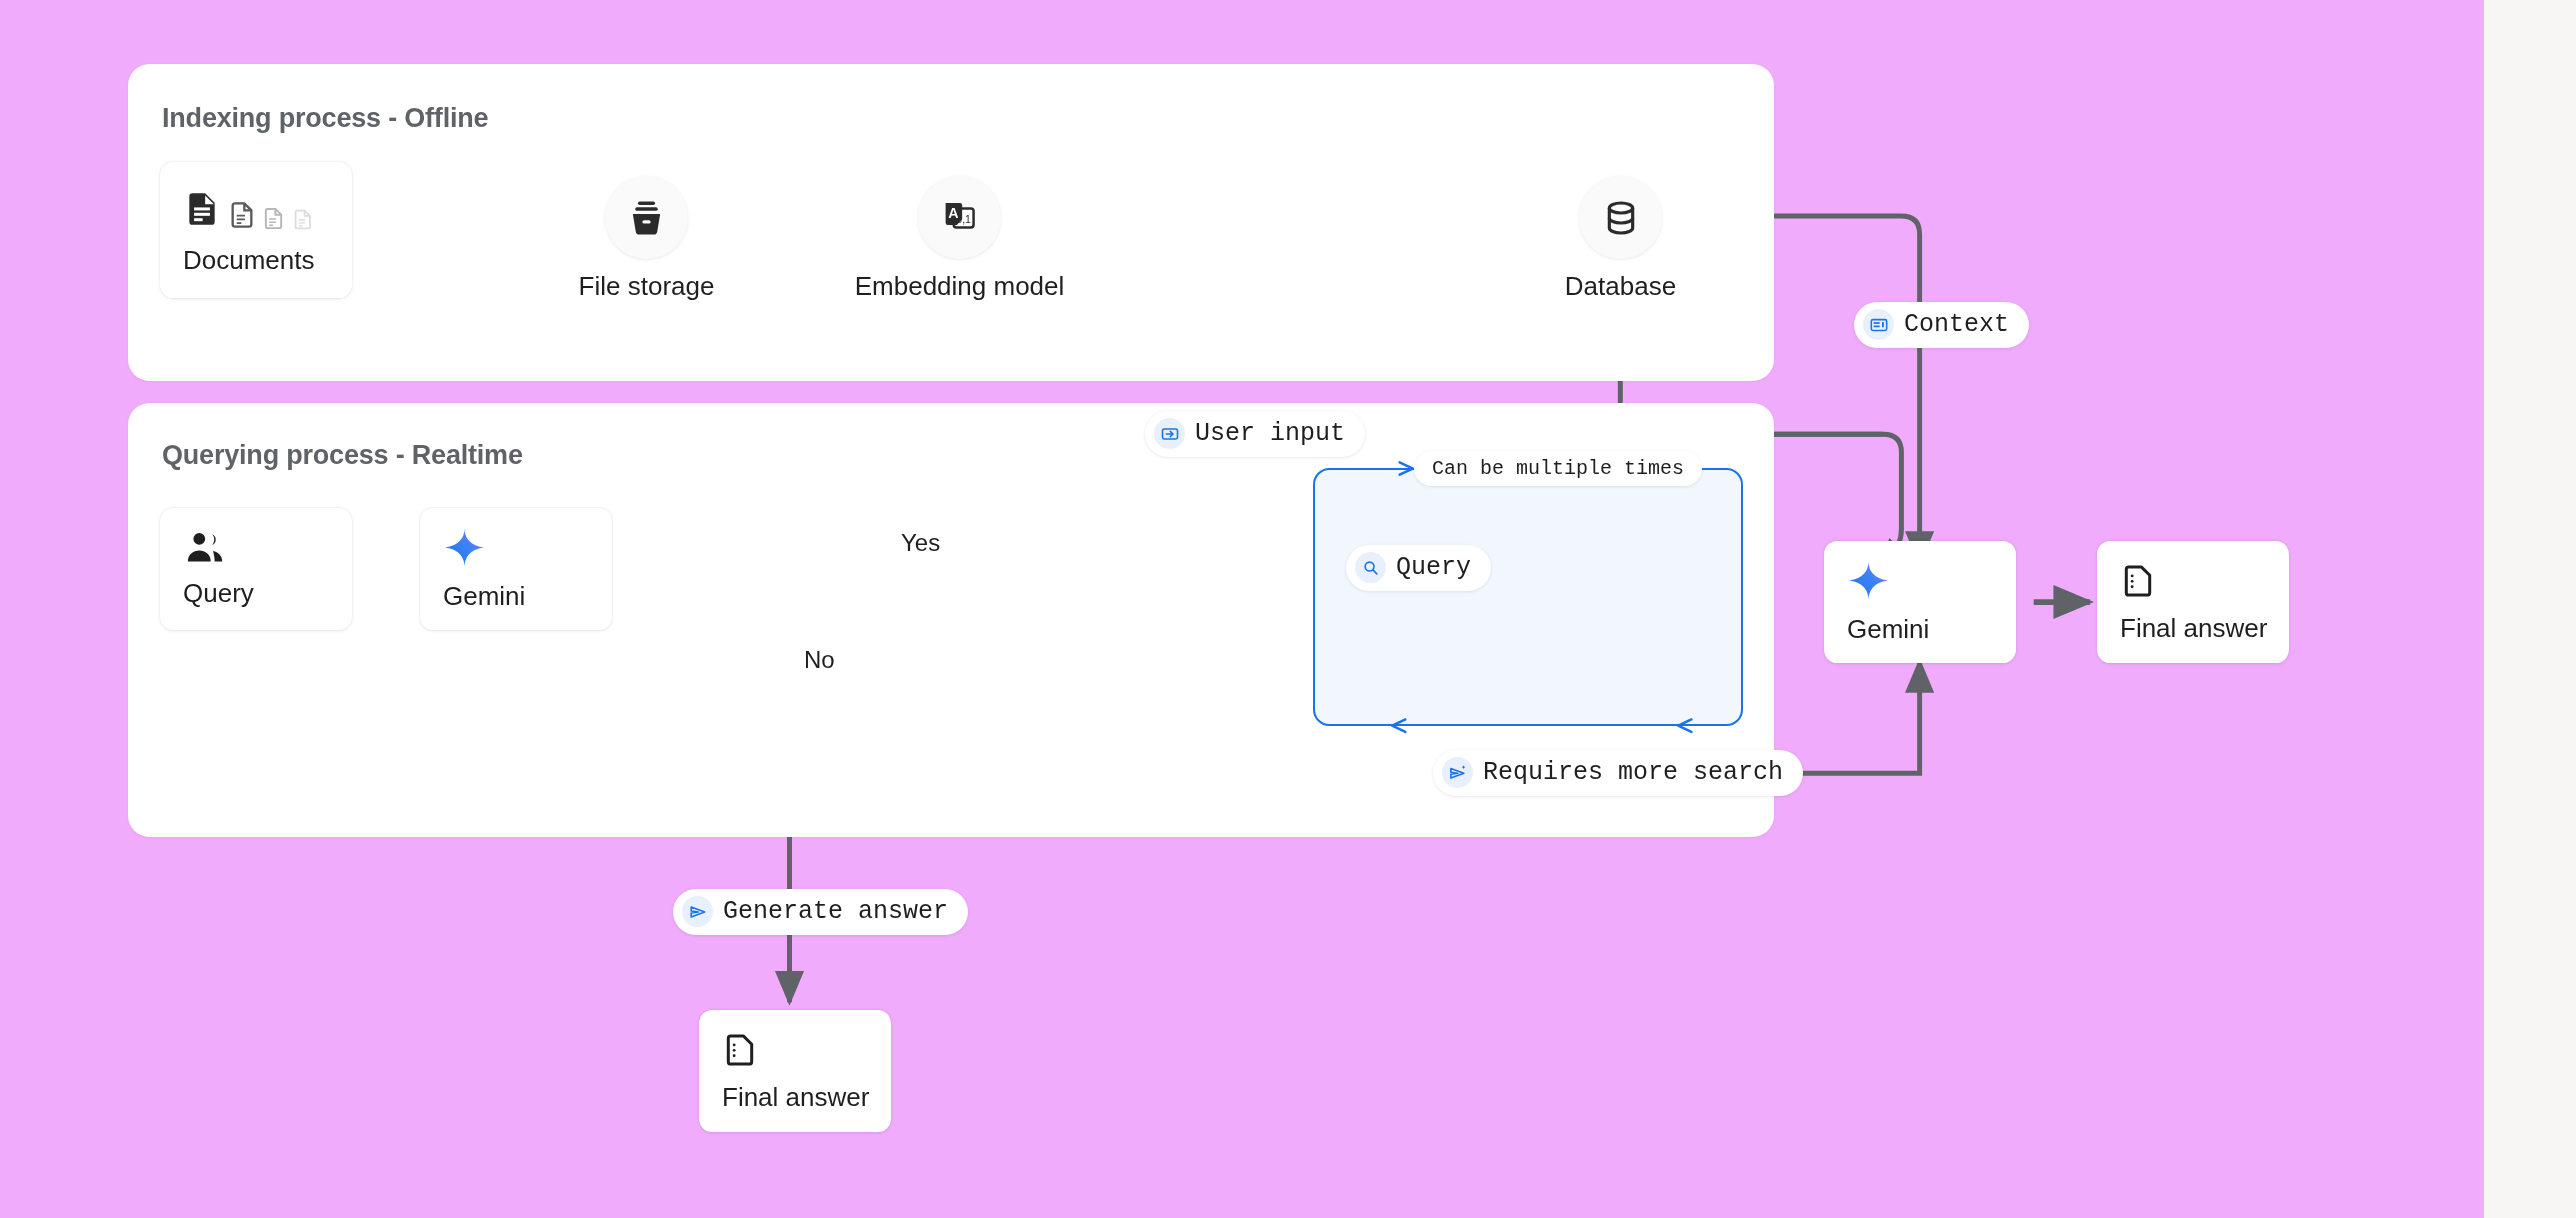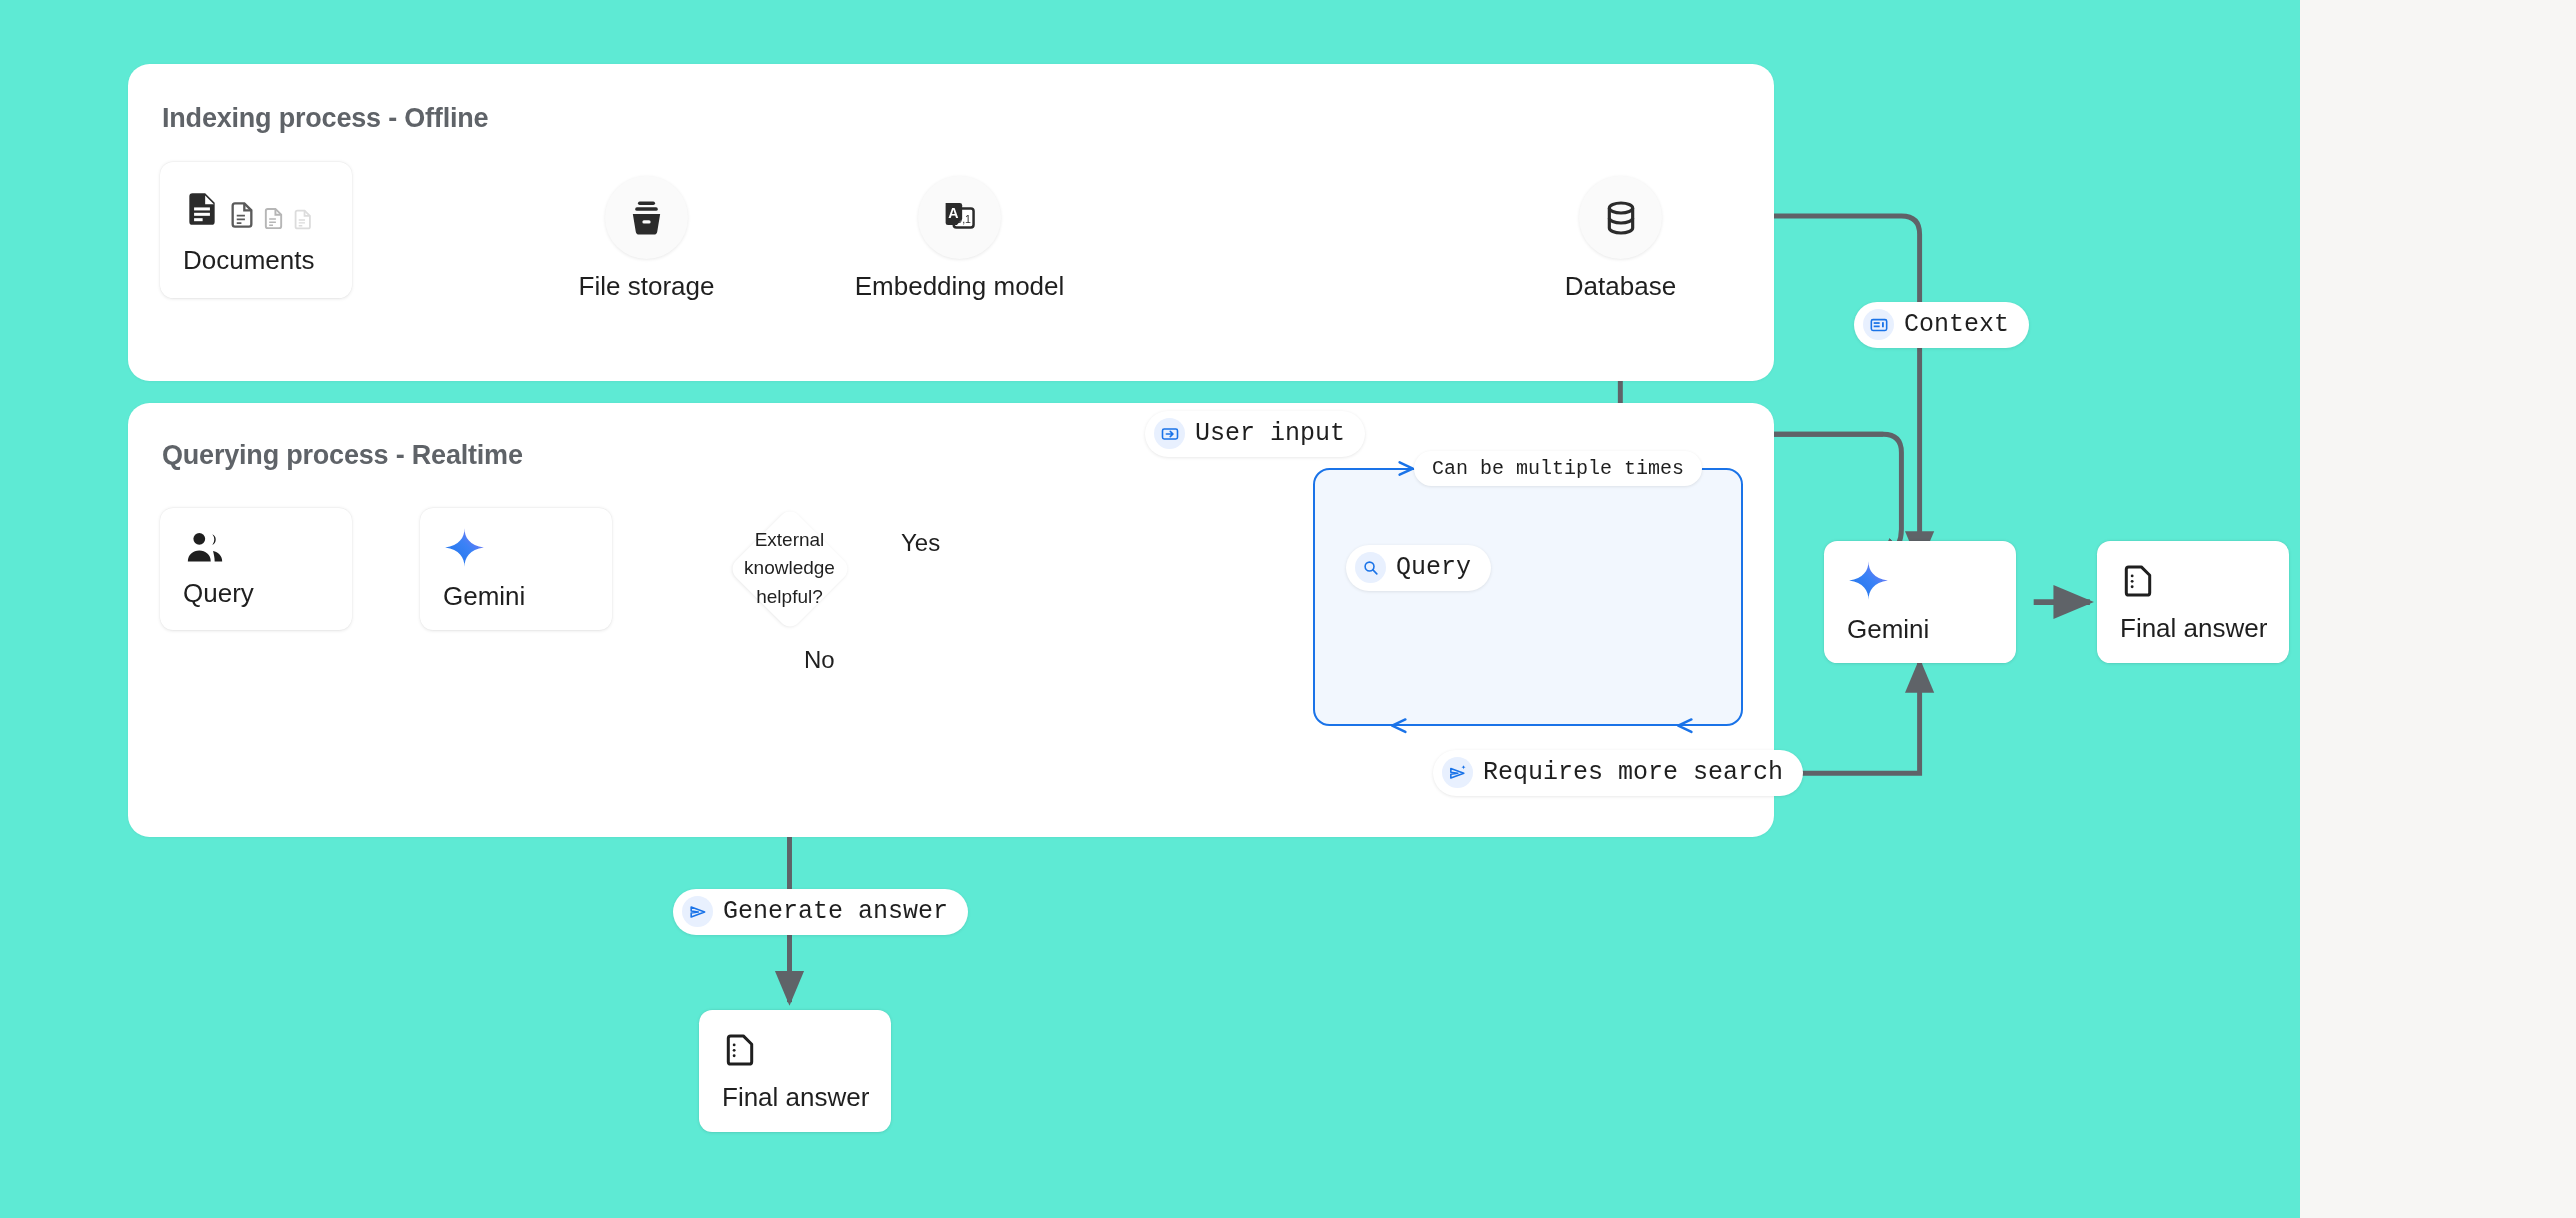--- a/index.html
+++ b/index.html
@@ -6,23 +6,23 @@
   * { box-sizing: border-box; margin: 0; padding: 0; }
   html, body {
     width: 2576px;
     height: 1219px;
     background: #f7f6f4;
     font-family: "Liberation Sans", sans-serif;
     overflow: hidden;
   }
   #stage {
     position: relative;
-    width: 2300px;
+    width: 2484px;
     height: 1219px;
-    background: #5eead4;
+    background: #f0abfc;
   }
 
   
   .panel {
     position: absolute;
     background: #ffffff;
     border-radius: 21.5px;
     box-shadow: 0 0.8px 2.5px rgba(0,0,0,0.045);
   }
   .panel-title {
@@ -351,24 +351,20 @@
             <stop offset="55%" stop-color="#3b82f6"></stop>
             <stop offset="100%" stop-color="#9b72f2"></stop>
           </linearGradient>
         </defs>
         <path d="M12 1.2c0 5.2 2.9 9.6 10.8 10.8-7.9 1.2-10.8 5.6-10.8 10.8 0-5.2-2.9-9.6-10.8-10.8C9.1 10.8 12 6.4 12 1.2z" fill="url(#gemGradA)"></path>
       </svg>
     </div>
     <div class="node-label">Gemini</div>
   </div>
 
-  <div class="diamond-wrap" style="left:707px; top:494px; width:165px; height:149px;">
-    <div class="diamond-shape"></div>
-    <div class="diamond-text">External knowledge helpful?</div>
-  </div>
 
   <div class="edge-label" style="left:901px; top:529px;">Yes</div>
   <div class="edge-label" style="left:804px; top:646px;">No</div>
 
   <div class="pill" style="left:1145px; top:411px;">
     <span class="pill-icon">
       <svg width="20" height="20" viewBox="0 0 24 24" fill="none" stroke="#1a73e8" stroke-width="1.9" aria-hidden="true">
         <rect x="3" y="6" width="18" height="12" rx="2"></rect>
         <path d="M7.6 12h7.6M12.3 8.9 15.6 12l-3.3 3.1" stroke-linecap="round" stroke-linejoin="round"></path>
       </svg>

